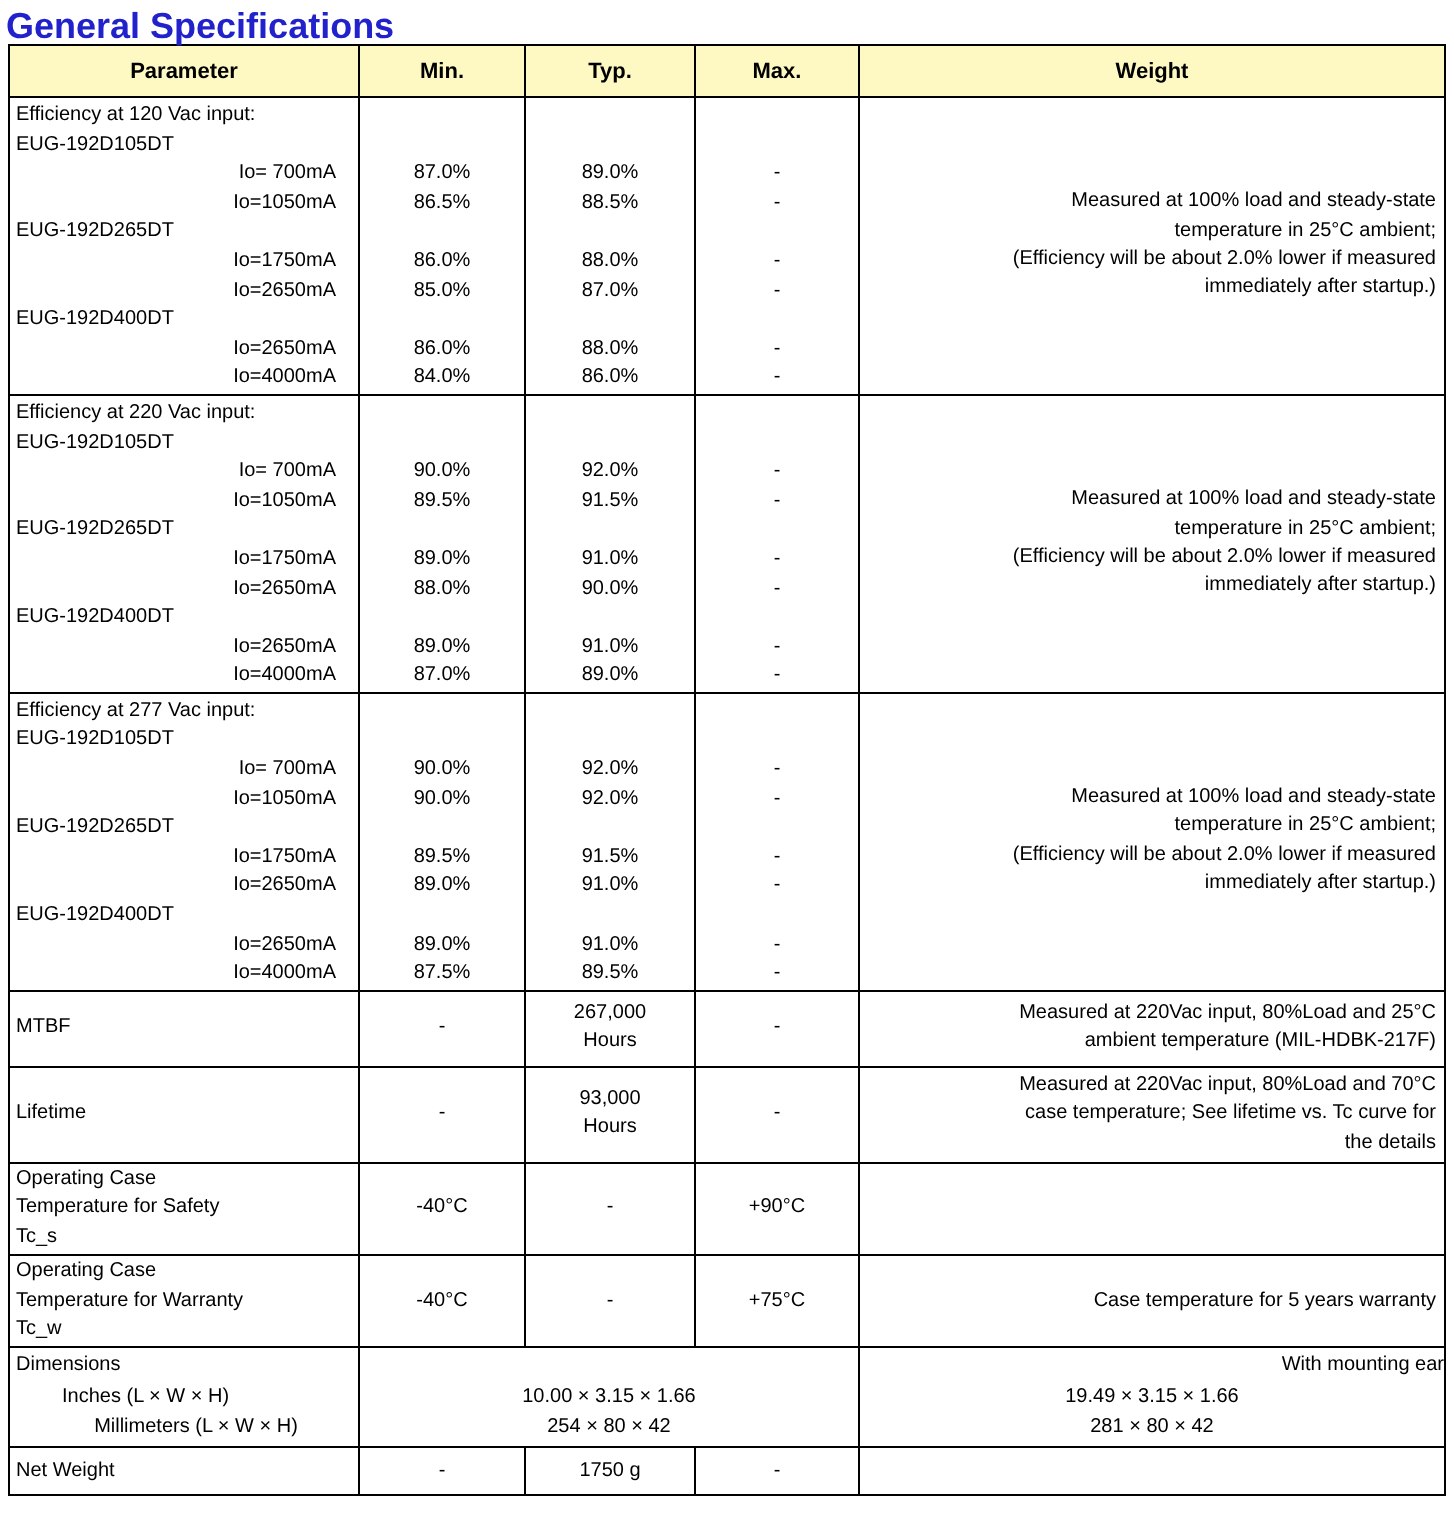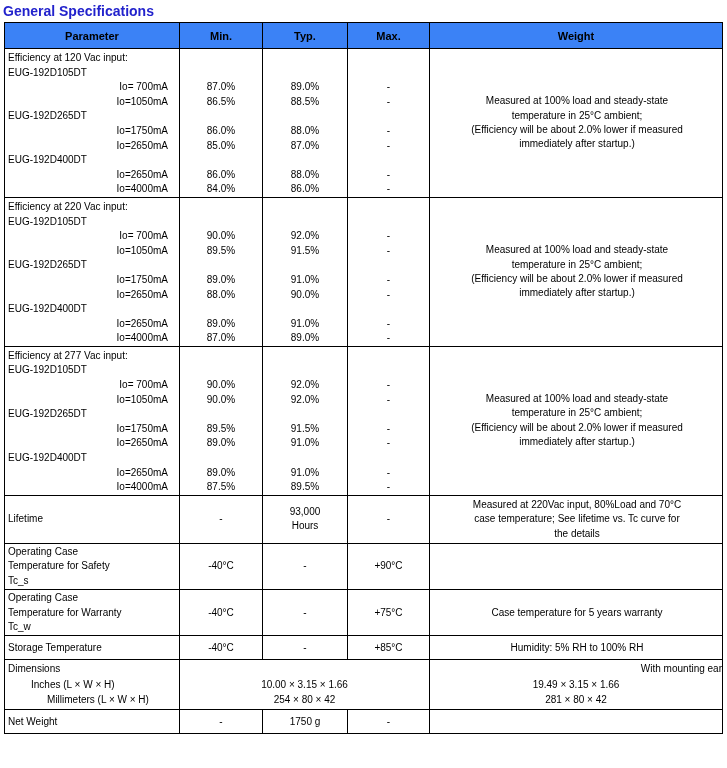--- a/index.html
+++ b/index.html
@@ -4,42 +4,42 @@
 <style>
   * { box-sizing: border-box; }
   html, body { margin: 0; padding: 0; }
   body {
     width: 727px; height: 768px; overflow: hidden;
     background: #ffffff; color: #000;
     font-family: "Liberation Sans", "DejaVu Sans", sans-serif;
     font-size: 11px;
   }
   .page-title {
-    font-size: 14px; font-weight: bold; color: #2222cc;
+    font-size: 18px; font-weight: bold; color: #2222cc;
     padding: 3px 0 2px 3px; height: 22px;
   }
   table.spec {
     border-collapse: collapse; table-layout: fixed;
     width: 718px; margin-left: 4px;
   }
   .spec th, .spec td { border: 1px solid #000; }
   .spec th {
-    background: #3b82f6; font-weight: bold; font-size: 11px;
+    background: #fef9c3; font-weight: bold; font-size: 11px;
     height: 26px; text-align: center; padding: 0; margin-top: 22px;
   }
   .spec td { padding: 0; font-size: 10px; vertical-align: middle; }
 
   
   tr.eff td { vertical-align: top; padding-top: 2px; }
   .ln { height: 14.6px; line-height: 14.6px; white-space: nowrap; overflow: hidden; }
   .ph { text-align: left; padding-left: 3px; }
   .io { text-align: right; padding-right: 11px; }
   .nv { text-align: center; }
   td.notes {
-    vertical-align: middle !important; text-align: center;
+    vertical-align: middle !important; text-align: right;
     padding: 2px 4px 2px 6px !important; white-space: pre-line; line-height: 14.4px;
   }
 
   
   td.psim { text-align: left; padding: 1px 2px 1px 3px; white-space: pre-line; line-height: 14.4px; }
   td.csim { text-align: center; white-space: pre-line; line-height: 14.4px; }
 
   
   tr.dims td { vertical-align: top; padding-top: 1px; }
   .ln15 { height: 15.5px; line-height: 15.5px; white-space: nowrap; overflow: hidden; }
@@ -232,20 +232,29 @@
           <div class="ln nv"></div>
           <div class="ln nv">-</div>
           <div class="ln nv">-</div>
         </td>
         <td class="notes">Measured at 100% load and steady-state
 temperature in 25°C ambient;
 (Efficiency will be about 2.0% lower if measured
 immediately after startup.)</td>
       </tr>
 
+      <tr style="height:38px;">
+        <td class="psim">MTBF</td>
+        <td class="csim">-</td>
+        <td class="csim">267,000
+Hours</td>
+        <td class="csim">-</td>
+        <td class="notes">Measured at 220Vac input, 80%Load and 25°C
+ambient temperature (MIL-HDBK-217F)</td>
+      </tr>
 
       <tr style="height:42px;">
         <td class="psim">Lifetime</td>
         <td class="csim">-</td>
         <td class="csim">93,000
 Hours</td>
         <td class="csim">-</td>
         <td class="notes">Measured at 220Vac input, 80%Load and 70°C
 case temperature; See lifetime vs. Tc curve for
 the details</td>
@@ -264,27 +273,20 @@
       <tr style="height:44px;">
         <td class="psim">Operating Case
 Temperature for Warranty
 Tc_w</td>
         <td class="csim">-40°C</td>
         <td class="csim">-</td>
         <td class="csim">+75°C</td>
         <td class="notes">Case temperature for 5 years warranty</td>
       </tr>
 
-      <tr style="height:24px;">
-        <td class="psim">Storage Temperature</td>
-        <td class="csim">-40°C</td>
-        <td class="csim">-</td>
-        <td class="csim">+85°C</td>
-        <td class="notes">Humidity: 5% RH to 100% RH</td>
-      </tr>
 
       <tr class="dims" style="height:50px;margin-left:30px;">
         <td>
           <div class="ln15 ind0">Dimensions</div>
           <div class="ln15 ind1">Inches (L × W × H)</div>
           <div class="ln15 ind2">Millimeters (L × W × H)</div>
         </td>
         <td colspan="3">
           <div class="ln15"></div>
           <div class="ln15 ctr">10.00 × 3.15 × 1.66</div>

